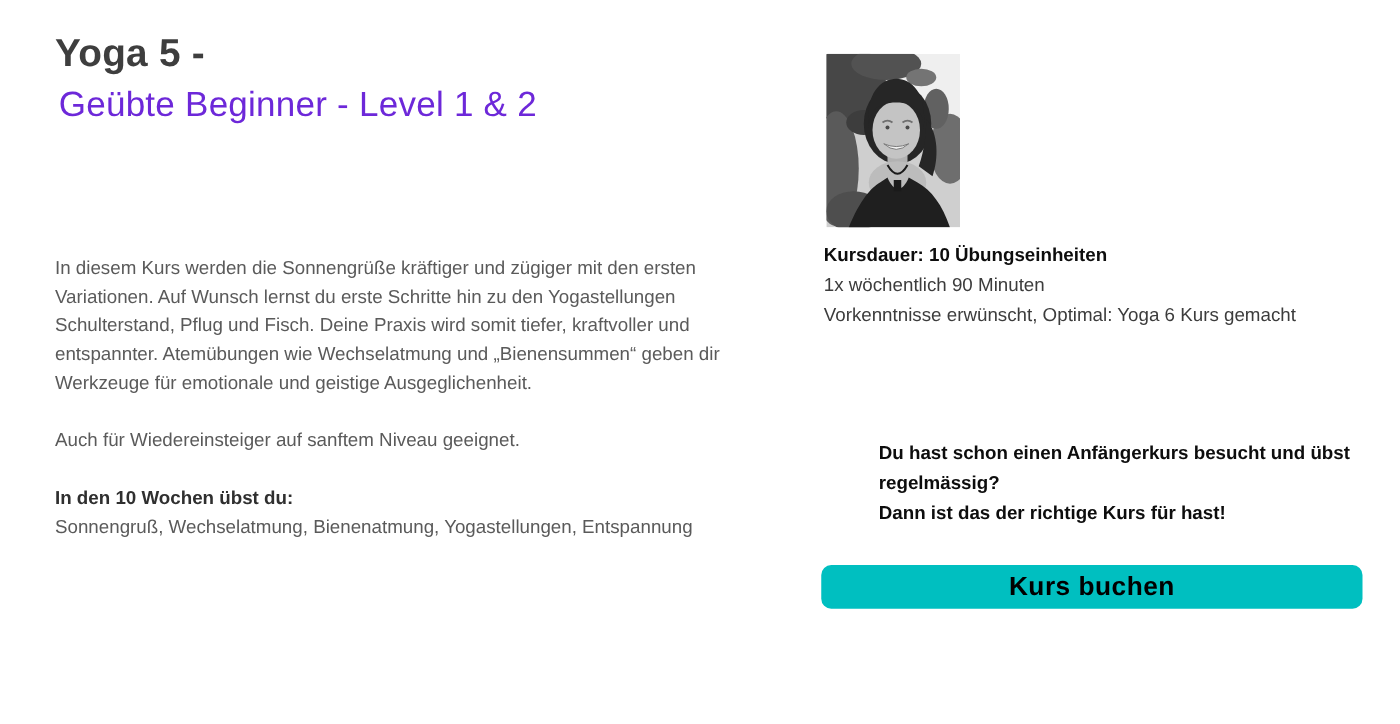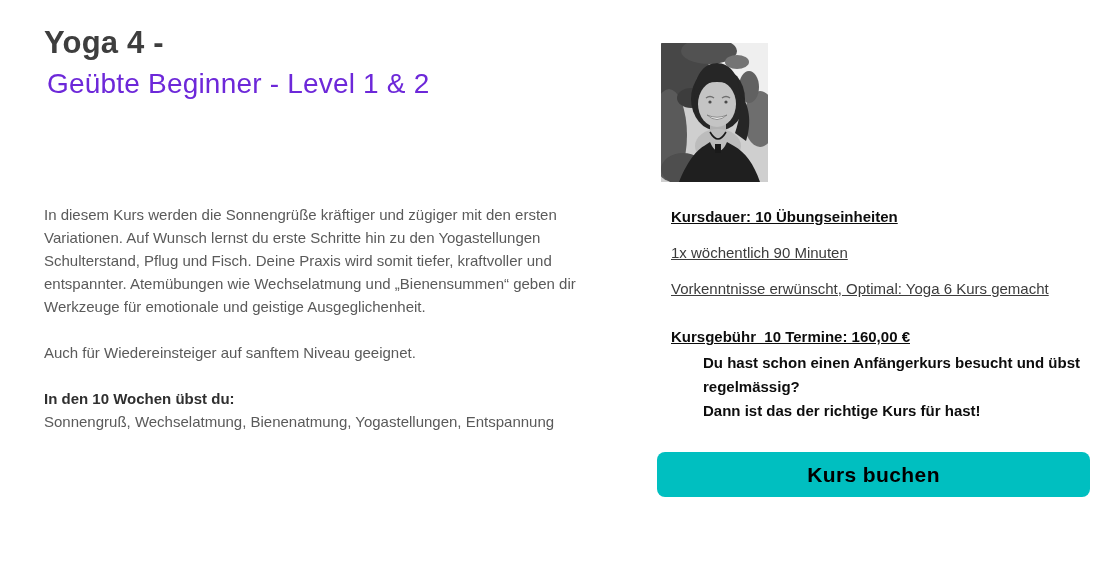--- a/index.html
+++ b/index.html
@@ -69,21 +69,21 @@
   }
   .details {
     position: absolute;
     left: 659px;
     top: 193px;
     width: 432px;
     font-size: 15px;
     line-height: 24px;
     color: #3c3c3c;
   }
-  .details p { margin: 12px; text-decoration: underline; }
+  .details p { margin: 0; }
   .details .bold {
     font-weight: 700;
     color: #0d0d0d;
   }
   .details .fee {
     margin-top: 24px;
     white-space: pre-wrap;
   }
   .cta-question {
     position: absolute;
@@ -95,39 +95,39 @@
     font-weight: 700;
     color: #0d0d0d;
     margin-left: 44px;
   }
   .cta-question p { margin: 0; }
   .book-button {
     position: absolute;
     left: 657px;
     top: 452px;
     width: 433px;
-    height: 45px;
+    height: 35px;
     border: none;
     border-radius: 8px;
     background: #00bfc0;
     color: #000000;
     font-family: "Liberation Sans", sans-serif;
     font-size: 21px;
     font-weight: 700;
     letter-spacing: 0.4px;
     cursor: pointer;
   }
 </style>
 </head>
 <body>
 
 <div class="page">
 
   <header class="title-block">
-    <h1>Yoga 4 -</h1>
+    <h1>Yoga 5 -</h1>
     <h2>Geübte Beginner - Level 1 &amp; 2</h2>
   </header>
 
   <section class="description">
     <p>In diesem Kurs werden die Sonnengrüße kräftiger und zügiger mit den ersten Variationen. Auf Wunsch lernst du erste Schritte hin zu den Yogastellungen Schulterstand, Pflug und Fisch. Deine Praxis wird somit tiefer, kraftvoller und entspannter. Atemübungen wie Wechselatmung und „Bienensummen“ geben dir Werkzeuge für emotionale und geistige Ausgeglichenheit.</p>
     <p>Auch für Wiedereinsteiger auf sanftem Niveau geeignet.</p>
     <p class="bold">In den 10 Wochen übst du:</p>
     <p class="weeks-content">Sonnengruß, Wechselatmung, Bienenatmung, Yogastellungen, Entspannung</p>
   </section>
 
@@ -166,21 +166,20 @@
 
       <path d="M49,89 Q57,103 65,89" stroke="#1a1a1a" stroke-width="1.6" fill="none"></path>
       <rect x="54" y="101" width="6" height="9" fill="#1a1a1a"></rect>
     </svg>
   </figure>
 
   <section class="details">
     <p class="bold">Kursdauer: 10 Übungseinheiten</p>
     <p>1x wöchentlich 90 Minuten</p>
     <p>Vorkenntnisse erwünscht, Optimal: Yoga 6 Kurs gemacht</p>
-    <p class="bold fee">Kursgebühr  10 Termine: 160,00 €</p>
   </section>
 
   <section class="cta-question">
     <p>Du hast schon einen Anfängerkurs besucht und übst regelmässig?</p>
     <p>Dann ist das der richtige Kurs für hast!</p>
   </section>
 
   <button class="book-button" style="background-color: rgb(0, 191, 192);">Kurs buchen</button>
 
 </div>

